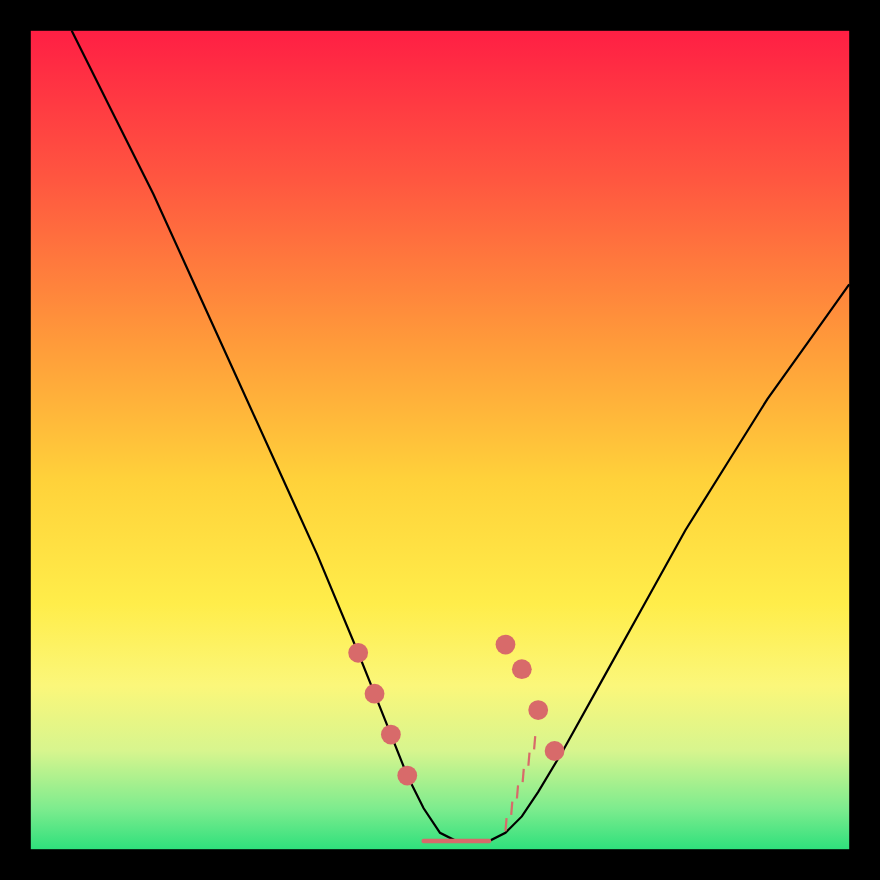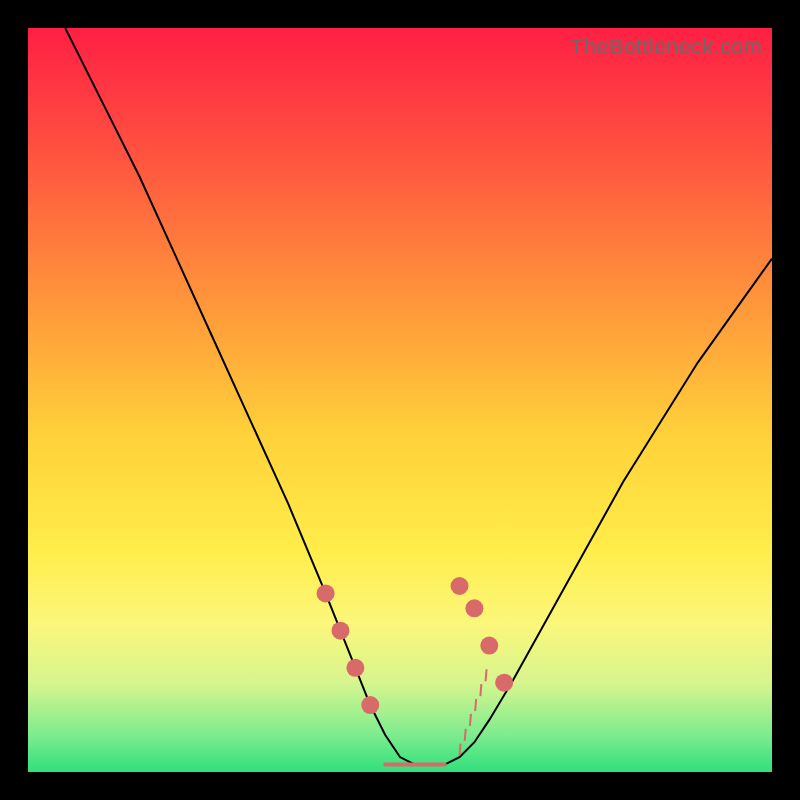--- a/index.html
+++ b/index.html
@@ -58,21 +58,20 @@
     stroke: #d86a6a;
     stroke-width: 4;
     stroke-linecap: round;
     fill: none;
   }
 </style>
 </head>
 <body>
 
 <div class="frame">
-  <div class="watermark">TheBottleneck.com</div>
 
   <svg class="curve" viewBox="0 0 744 744">
     <path id="main-curve" class="curve-path" d="M37.2 0.0 L74.4 74.4 L111.6 148.8 L148.8 230.6 L186.0 312.5 L223.2 394.3 L260.4 476.2 L297.6 565.4 L312.5 602.6 L327.4 639.8 L342.2 677.0 L357.1 706.8 L372.0 729.1 L386.9 736.6 L401.8 736.6 L416.6 736.6 L431.5 729.1 L446.4 714.2 L461.3 691.9 L483.6 654.7 L520.8 587.8 L558.0 520.8 L595.2 453.8 L632.4 394.3 L669.6 334.8 L706.8 282.7 L744.0 230.6 "></path>
     <g id="dots-left">
         <circle cx="297.6" cy="565.44" r="9" class="dot"></circle>
         <circle cx="312.47999999999996" cy="602.64" r="9" class="dot"></circle>
         <circle cx="327.36" cy="639.84" r="9" class="dot"></circle>
         <circle cx="342.24" cy="677.04" r="9" class="dot"></circle>
       </g>
     <g id="dots-right">

